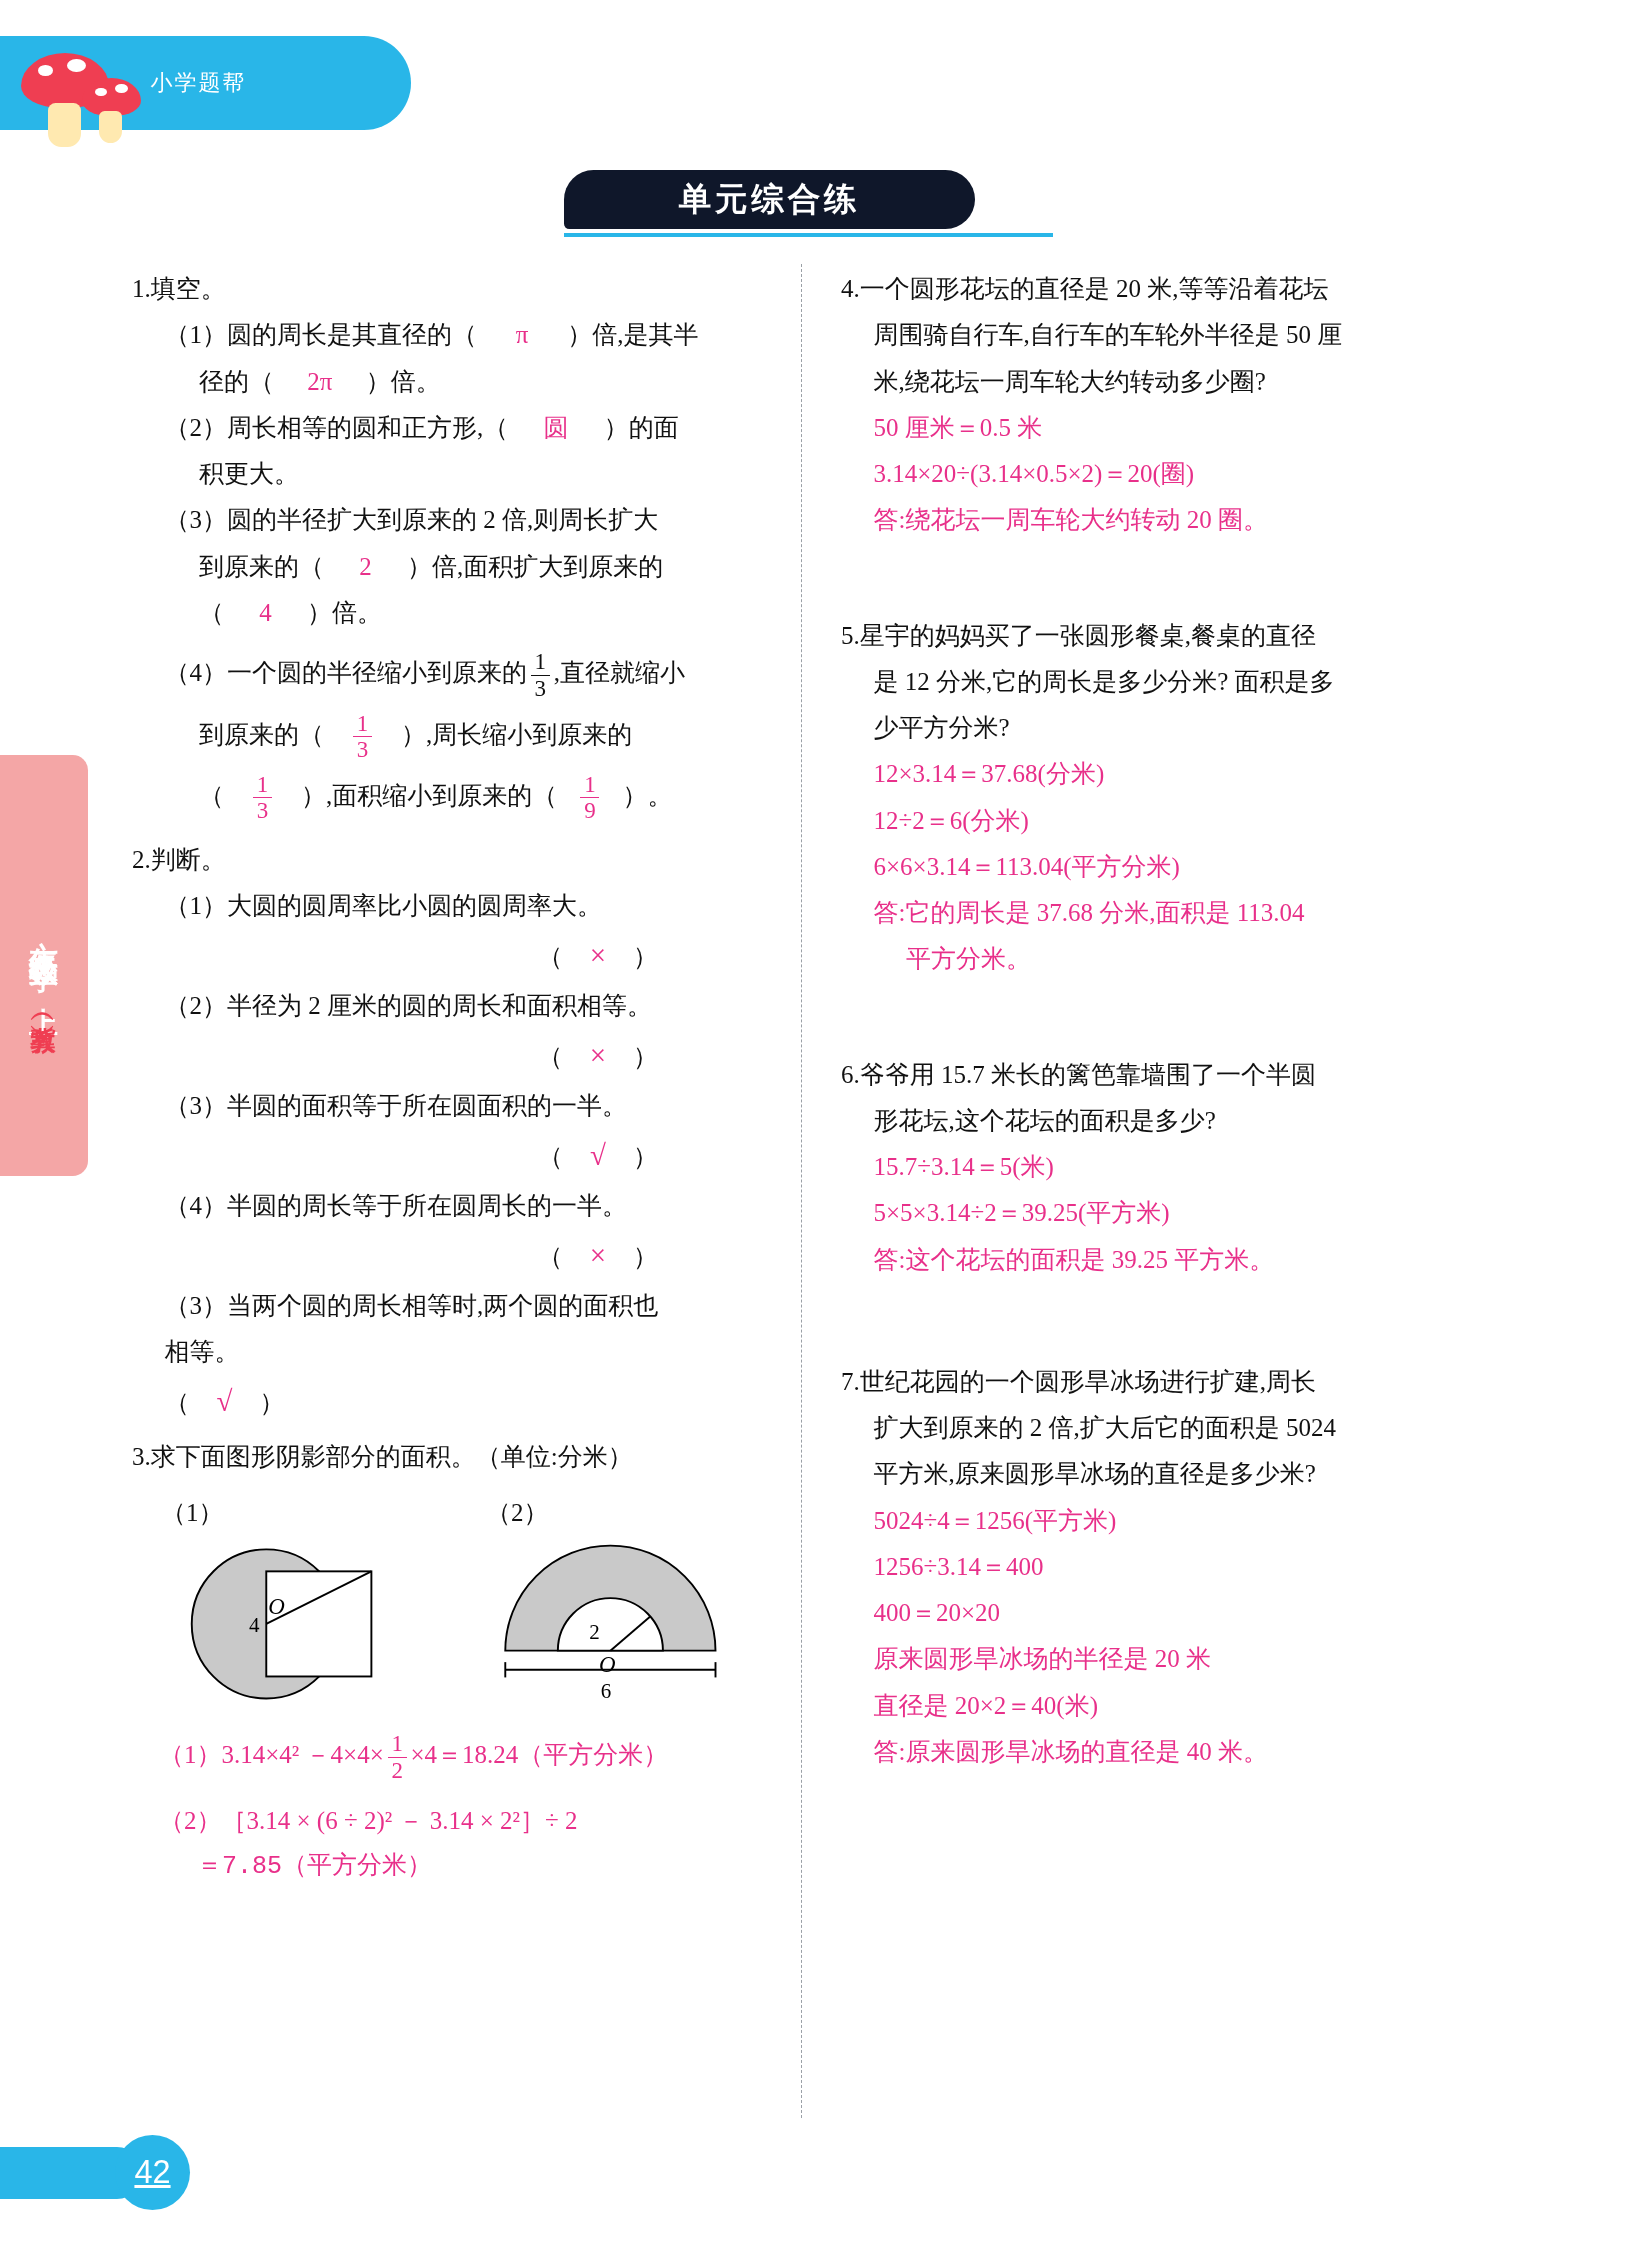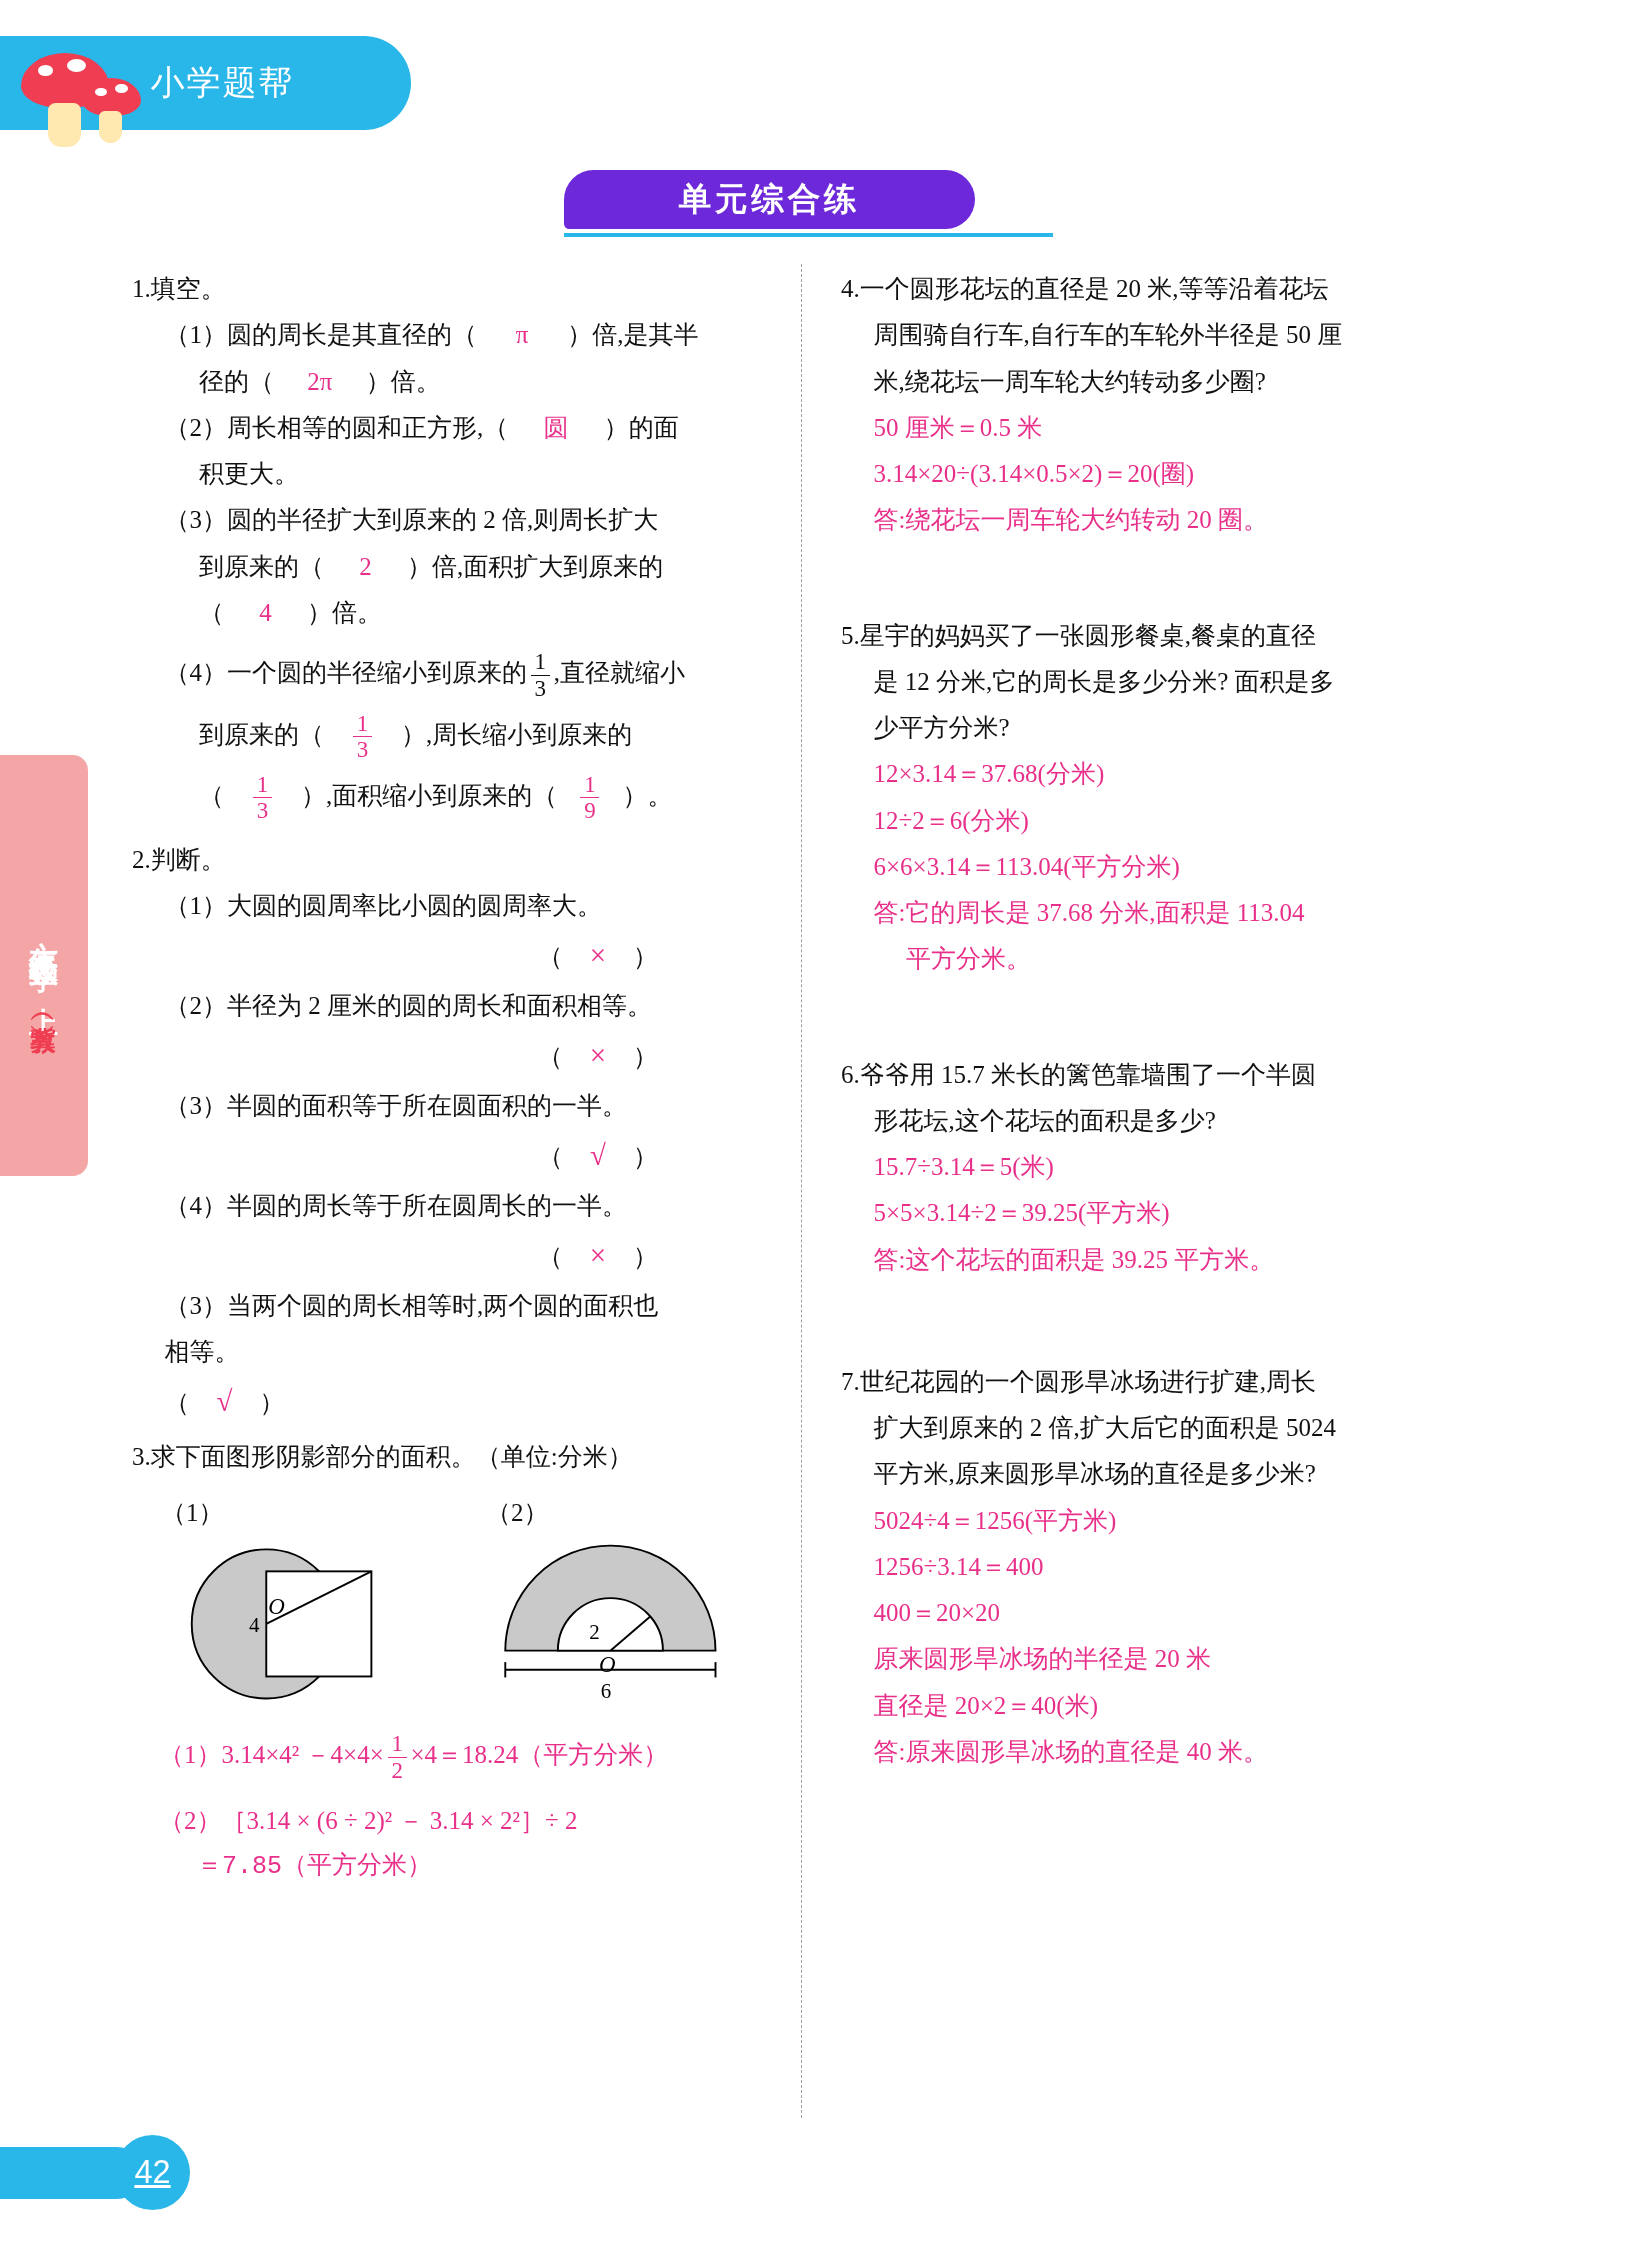--- a/index.html
+++ b/index.html
@@ -32,32 +32,32 @@
     background:#ffe9b0; border-radius: 7.6px 7.6px 13.4px 13.4px;
   }
   .mush.small { width: 59px; height: 38px; background:#ef3e52; left: 82px; top: 42px; }
   .mush.small:after {
     content:""; position:absolute; left:17px; top:32.5px; width:23px; height:32.5px;
     background:#ffe9b0; border-radius:5.7px 5.7px 11.5px 11.5px;
   }
   .dot { position:absolute; background:#fff; border-radius:50%; }
   .brand-text {
     position: relative; z-index:3;
-    color:#ffffff; font-size:34px; letter-spacing:1.9px;
+    color:#ffffff; font-size:22px; letter-spacing:1.9px;
     font-family:"Liberation Sans","DejaVu Sans",sans-serif;
     margin-left: 7.6px;
   }
 
   
   .title-wrap {
     position:absolute; left: 564px; top: 170px; width: 497px; height: 67px;
   }
   .title-pill {
     position:absolute; left:0; top:0; width: 411px; height: 59px;
-    background:#6d28d9;
+    background:#0f172a;
     border-radius: 32.5px 32.5px 32.5px 5.7px;
     display:flex; align-items:center; justify-content:center;
     color:#fff; font-size:32.5px; font-weight:bold; letter-spacing:3.8px;
     font-family:"Liberation Sans","DejaVu Sans",sans-serif;
   }
   .title-underline {
     position:absolute; left: 0px; top: 63px; width: 489px; height: 3.8px; background:#29b6e8;
   }
 
   

